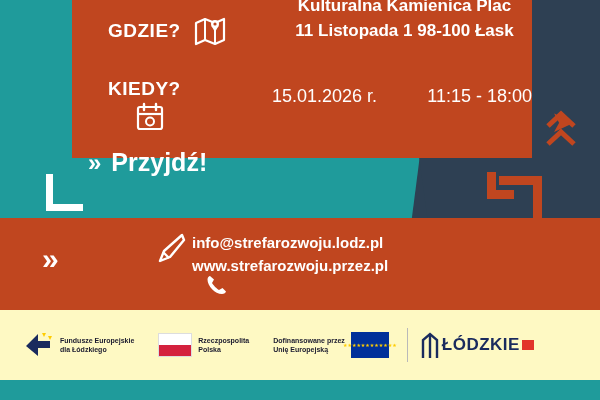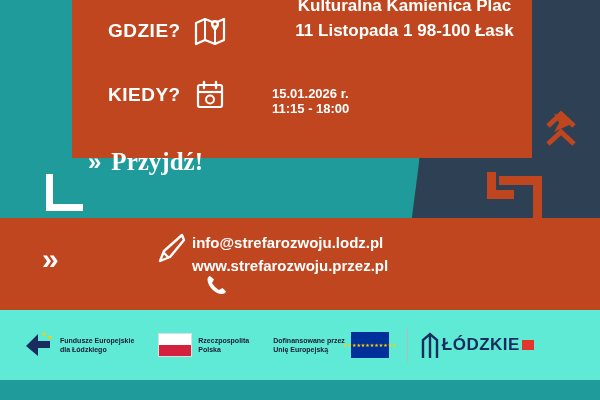--- a/index.html
+++ b/index.html
@@ -67,20 +67,21 @@
     top: 104px;
     display: flex;
     align-items: center;
   }
   .row-when {
     position: absolute;
     left: 36px;
     top: 168px;
     display: flex;
     align-items: center;
+    flex-direction: column;
   }
 
   .label {
     font-size: 19px;
     font-weight: bold;
     letter-spacing: 0.5px;
     margin-right: 12px;
   }
 
   .icon-box {
@@ -102,44 +103,42 @@
     line-height: 1.45;
   }
 
   .when-values {
     position: absolute;
     left: 200px;
     top: 176px;
     width: 260px;
     display: flex;
     justify-content: space-between;
-    font-size: 13px;
-    font-weight: bold;
-    flex-direction: column;
+    font-size: 18px;
+    font-weight: normal;
   }
 
   .cta {
     position: absolute;
     left: 88px;
     top: 148px;
     display: flex;
     align-items: center;
     color: #ffffff;
   }
   .cta-arrows {
     font-size: 24px;
     font-weight: bold;
     letter-spacing: -4px;
     margin-right: 14px;
     line-height: 1;
   }
   .cta-text {
     font-size: 25px;
     font-weight: bold;
-    font-family: Liberation Serif, serif;
   }
 
   
   .corner-bracket {
     position: absolute;
     left: 46px;
     top: 174px;
     width: 30px;
     height: 30px;
     border-left: 7px solid #ffffff;
@@ -225,21 +224,21 @@
     font-weight: bold;
   }
 
   
   .footer {
     position: absolute;
     left: 0;
     top: 310px;
     width: 600px;
     height: 70px;
-    background: #5eead4;
+    background: #fef9c3;
     display: flex;
     align-items: center;
   }
   .logo {
     display: flex;
     align-items: center;
   }
   .logo-text {
     font-size: 7px;
     font-weight: bold;

